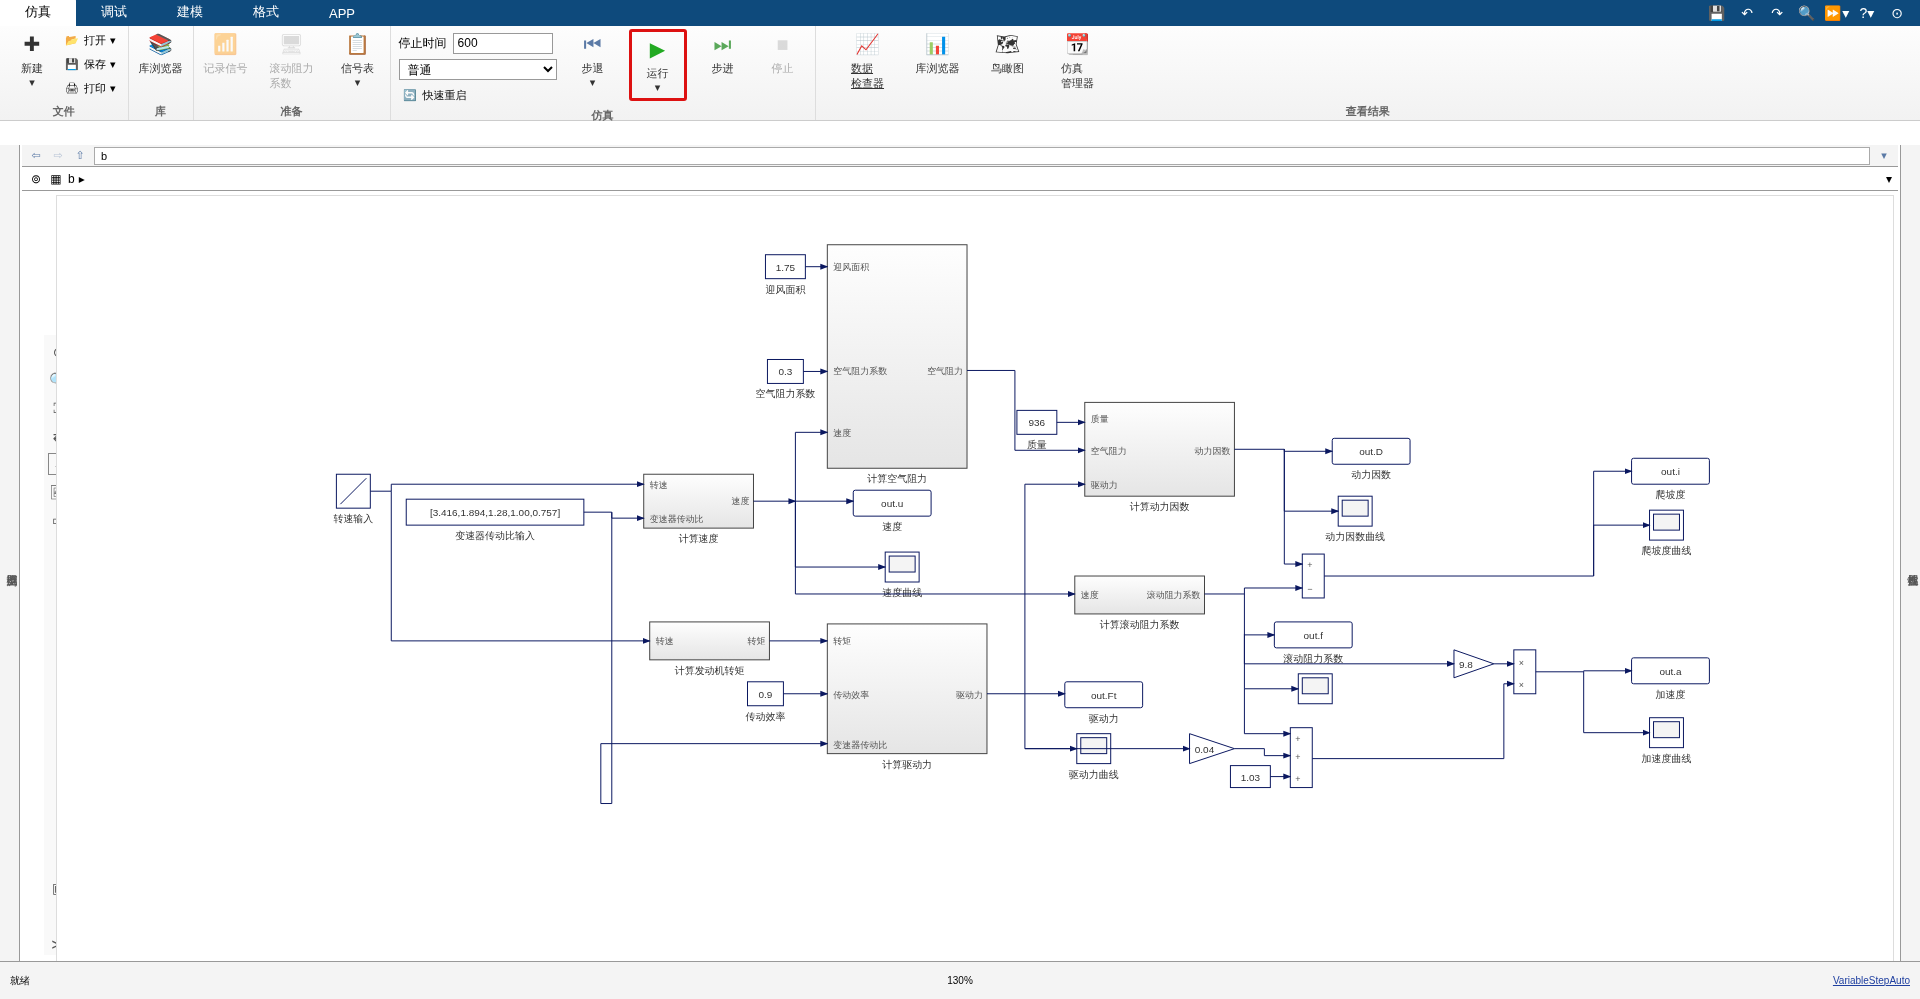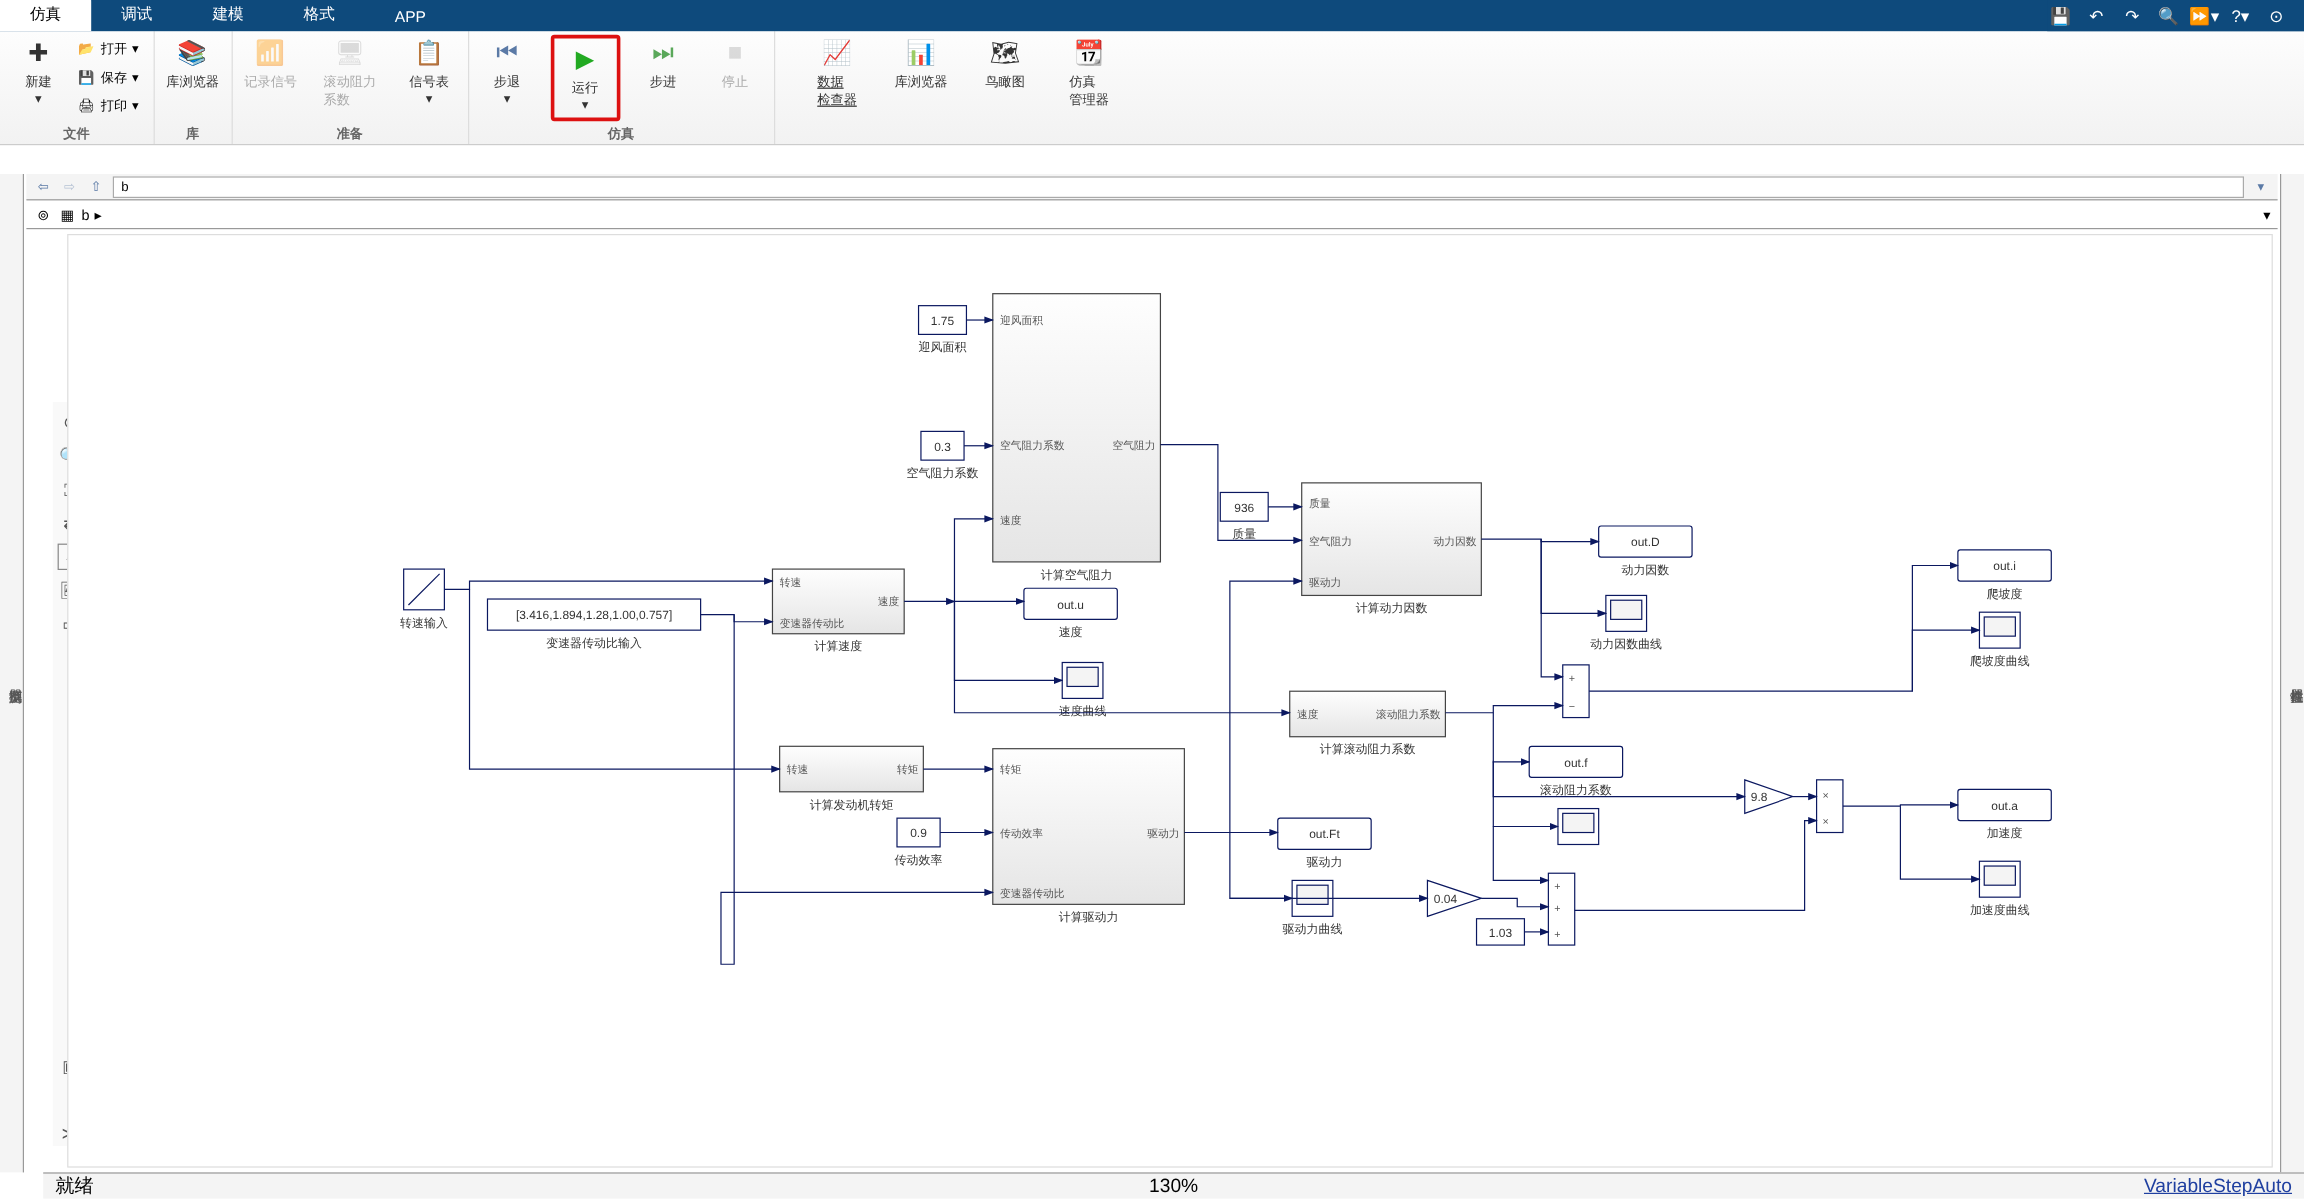--- a/index.html
+++ b/index.html
@@ -44,21 +44,21 @@
 
 .tool-strip { position: absolute; left: 22px; top: 190px; width: 30px; bottom: 22px; background: #f9f9f9; border-right: 1px solid #ddd; display: flex; flex-direction: column; align-items: center; padding-top: 6px; gap: 6px; }
 .tool-strip .tool { width: 22px; height: 22px; display: flex; align-items: center; justify-content: center; font-size: 14px; color: #555; cursor: pointer; }
 .tool-strip .spacer { flex: 1; }
 
 
 .canvas-wrap { position: absolute; left: 22px; right: 22px; top: 145px; bottom: 22px; background: #fff; }
 .canvas { position: absolute; left: 34px; right: 4px; top: 50px; bottom: 4px; background: #fff; border: 1px solid #ddd; }
 
 
-.status-bar { position: absolute; left: 0; right: 0; bottom: 0; height: 22px; background: #f4f4f4; border-top: 1px solid #999; display: flex; align-items: center; font-size: 16px; padding: 0 10px; margin-left: 36px; }
+.status-bar { position: absolute; left: 0; right: 0; bottom: 0; height: 38px; background: #f4f4f4; border-top: 1px solid #999; display: flex; align-items: center; font-size: 10px; padding: 0 10px; }
 .status-bar .ready { flex: 0 0 auto; }
 .status-bar .zoom { position: absolute; left: 50%; transform: translateX(-50%); }
 .status-bar .solver { margin-left: auto; color: #2040a0; text-decoration: underline; }
 
 
 .block { fill: #fff; stroke: #0b1860; stroke-width: 1; }
 .subsys { fill: url(#subsysGrad); stroke: #444; stroke-width: 1; }
 .label { font-size: 10px; fill: #333; font-family: "Microsoft YaHei", Arial; }
 .port-label { font-size: 9px; fill: #555; }
 .wire { fill: none; stroke: #0b1860; stroke-width: 1; }
@@ -140,20 +140,33 @@
         <span class="ico">📋</span>
         <span>信号表</span>
         <span>▾</span>
       </div>
     </div>
     <div class="ribbon-group-label">准备</div>
   </div>
 
   <div class="ribbon-group">
     <div class="ribbon-group-body" style="gap:12px;">
+      <div style="display:flex;flex-direction:column;gap:4px;padding-top:2px;">
+        <div class="stop-time-row">
+          <span>停止时间</span>
+          <input type="text" value="600" style="">
+        </div>
+        <select class="sim-mode">
+          <option>普通</option>
+        </select>
+        <div class="rb-btn-sm">
+            <span class="ico" style="color:#3a8a3a;">🔄</span>
+            <span>快速重启</span>
+          </div>
+      </div>
       <div class="rb-btn-lg">
         <span class="ico" style="color:#5b7aa6;">⏮</span>
         <span>步退</span>
         <span>▾</span>
       </div>
       <div class="run-highlight">
         <div class="rb-btn-lg">
           <span class="ico" style="color:#22aa22;">▶</span>
           <span>运行</span>
           <span>▾</span>
@@ -185,20 +198,21 @@
       <div class="rb-btn-lg">
         <span class="ico">🗺</span>
         <span>鸟瞰图</span>
       </div>
       <div class="rb-btn-lg">
         <span class="ico">📆</span>
         <span style="white-space:pre;">仿真
 管理器</span>
       </div>
     </div>
+    <div class="ribbon-group-label">查看结果</div>
   </div>
 </div>
 
 <div class="side-panel-left">模型浏览器</div>
 <div class="side-panel-right">属性检查器</div>
 
 <div class="canvas-wrap">
 
   <div class="nav-bar">
     <span class="navicon">⇦</span>

